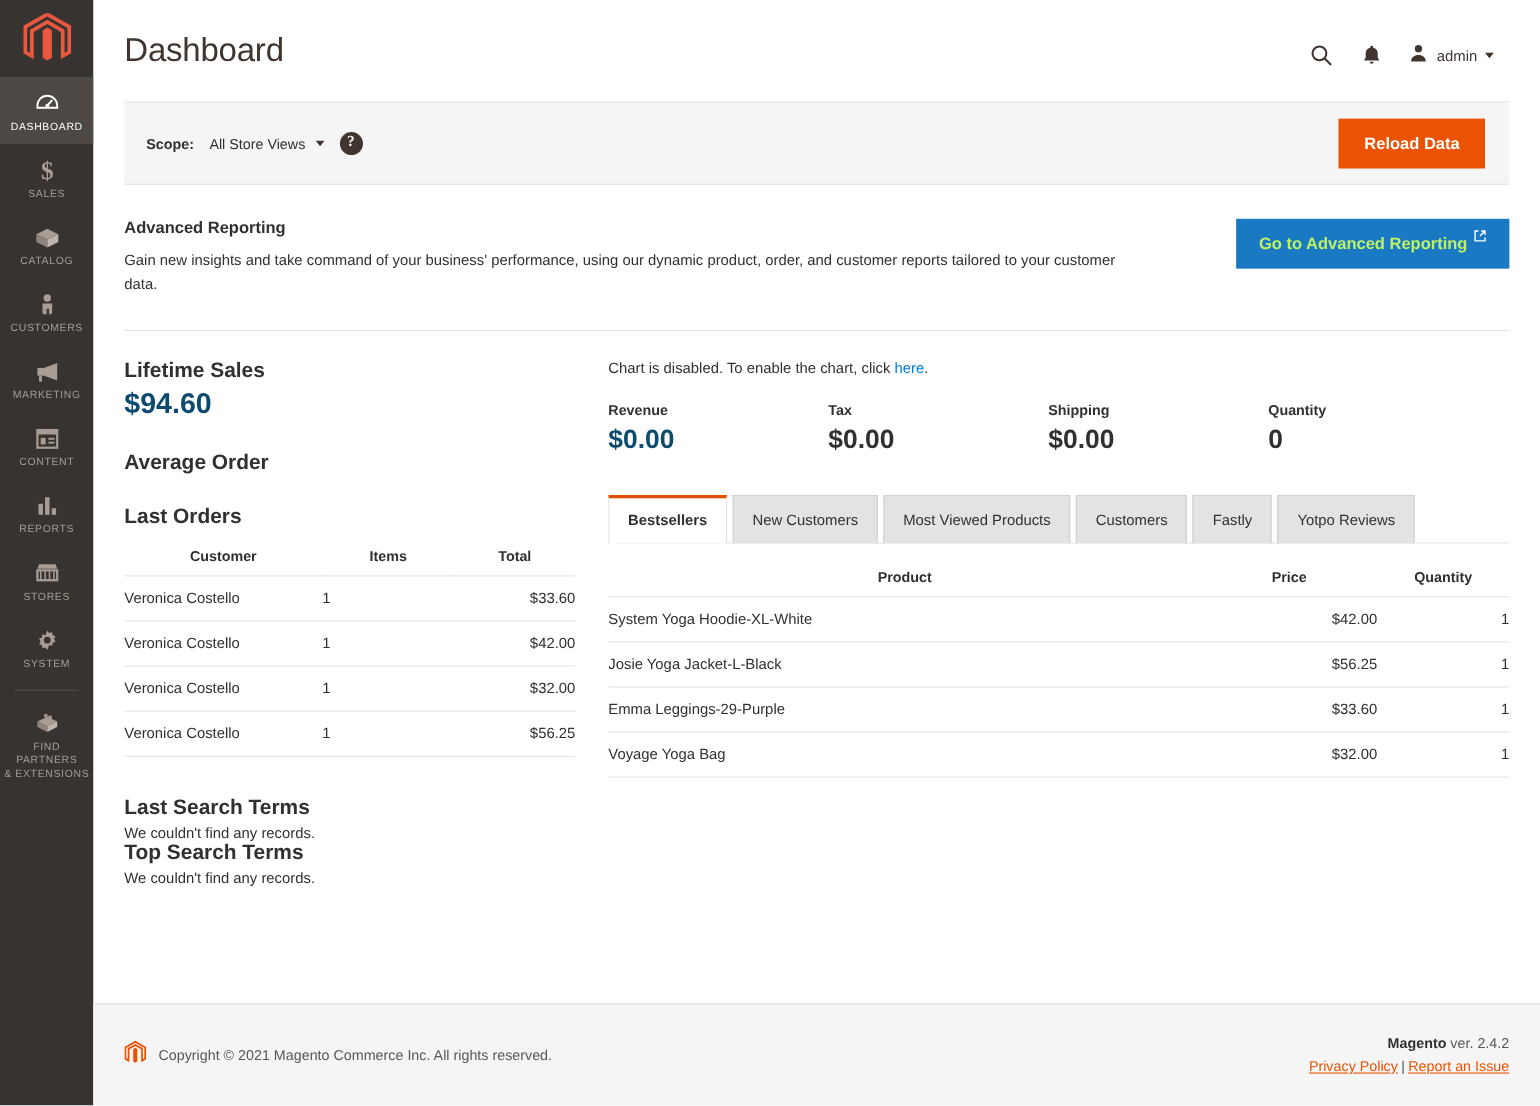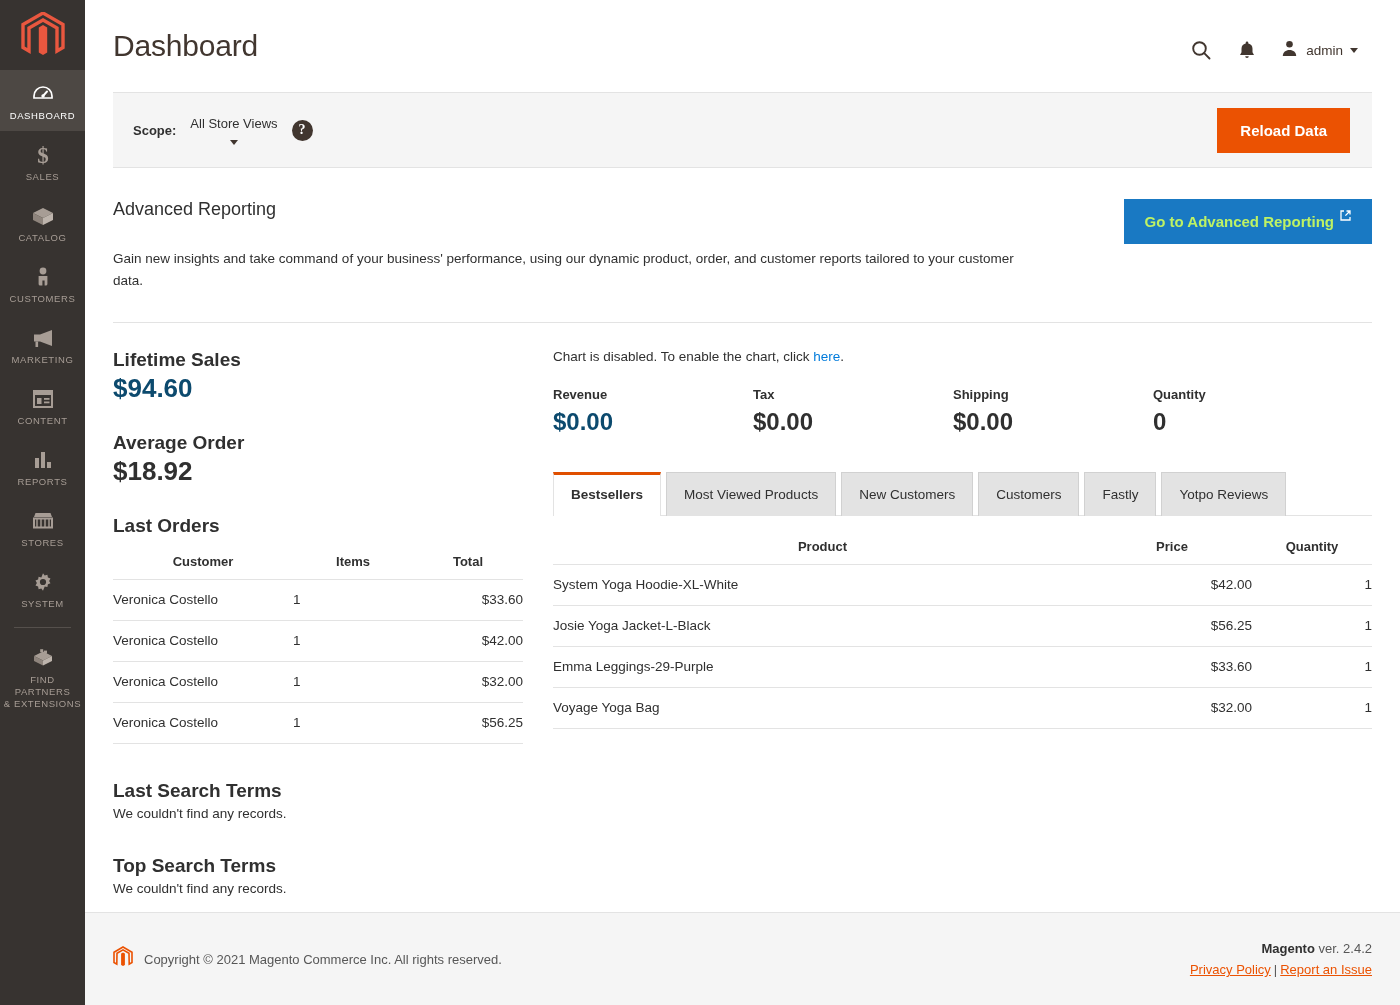--- a/index.html
+++ b/index.html
@@ -78,42 +78,42 @@
   
   .scope-bar {
     background: #f5f5f5; border: 1px solid #e3e3e3; border-width: 1px 0;
     height: 76px; display: flex; align-items: center; justify-content: space-between;
     padding: 0 22px 0 20px;
   }
   .scope-left { display: flex; align-items: center; gap: 14px; }
   .scope-label { font-size: 13px; font-weight: bold; color: #303030; }
   .scope-sel {
     display: flex; align-items: center; gap: 9px; cursor: pointer;
-    font-size: 13px; color: #303030; flex-direction: column;
+    font-size: 13px; color: #303030;
   }
   .help-ic {
     width: 21px; height: 21px; border-radius: 50%; background: #41362f;
     color: #fff; font-size: 14px; font-weight: bold;
     display: flex; align-items: center; justify-content: center; cursor: pointer;
     font-family: "Liberation Serif", serif;
   }
   .btn-reload {
     background: #eb5202; color: #fff; border: 1px solid #eb5202;
     font-size: 15px; font-weight: bold; padding: 13px 22px;
     cursor: pointer; line-height: 17px;
     font-family: "Liberation Sans", sans-serif;
   }
 
   
   .adv {
     display: flex; align-items: flex-start; justify-content: space-between;
     padding: 31px 0 30px 0; border-bottom: 1px solid #e3e3e3;
   }
   .adv-left { max-width: 910px; }
-  .adv-title { font-size: 18px; font-weight: normal; color: #303030; margin-bottom: 28px; }
+  .adv-title { font-size: 15px; font-weight: bold; color: #303030; margin-bottom: 10px; }
   .adv-desc { font-size: 13.5px; color: #303030; line-height: 22px; }
   .btn-adv {
     background: #1979c3; color: #bef264; border: 1px solid #1979c3;
     font-size: 15px; font-weight: bold; padding: 13px 20px;
     cursor: pointer; white-space: nowrap; line-height: 17px;
     display: flex; align-items: center; gap: 6px;
     font-family: "Liberation Sans", sans-serif;
   }
   .ext-ic { font-size: 11px; position: relative; top: -4px; }
 
@@ -369,21 +369,20 @@
 
         <div class="col-left">
 
           <div class="blk">
             <div class="sec-title">Lifetime Sales</div>
             <div class="big-val val-orange">$94.60</div>
           </div>
 
           <div class="blk">
             <div class="sec-title">Average Order</div>
-            <div class="big-val val-dark">$18.92</div>
           </div>
 
           <div class="sp-lg">
             <div class="sec-title" style="margin-bottom:8px;">Last Orders</div>
             <table class="dt">
               <thead>
                 <tr>
                   <th>Customer</th>
                   <th style="width:120px;">Items</th>
                   <th class="ta-r" style="width:110px;">Total</th>
@@ -407,21 +406,21 @@
                 </tr>
                 <tr>
                   <td>Veronica Costello</td>
                   <td>1</td>
                   <td class="ta-r">$56.25</td>
                 </tr>
               </tbody>
             </table>
           </div>
 
-          <div style="margin-bottom:34px;">
+          <div style="">
             <div class="mini-title">Last Search Terms</div>
             <div class="mini-empty">We couldn't find any records.</div>
           </div>
 
           <div>
             <div class="mini-title">Top Search Terms</div>
             <div class="mini-empty">We couldn't find any records.</div>
           </div>
         </div>
 
@@ -445,22 +444,22 @@
               <div class="stat-val val-dark">$0.00</div>
             </div>
             <div class="stat">
               <div class="stat-lbl">Quantity</div>
               <div class="stat-val val-dark">0</div>
             </div>
           </div>
 
           <div class="tabs">
             <div class="tab active">Bestsellers</div>
+            <div class="tab">New Customers</div>
             <div class="tab">Most Viewed Products</div>
-            <div class="tab">New Customers</div>
             <div class="tab">Customers</div>
             <div class="tab">Fastly</div>
             <div class="tab">Yotpo Reviews</div>
           </div>
 
           <table class="dt" style="margin-top:14px;">
             <thead>
               <tr>
                 <th>Product</th>
                 <th class="ta-r" style="width:160px;">Price</th>

